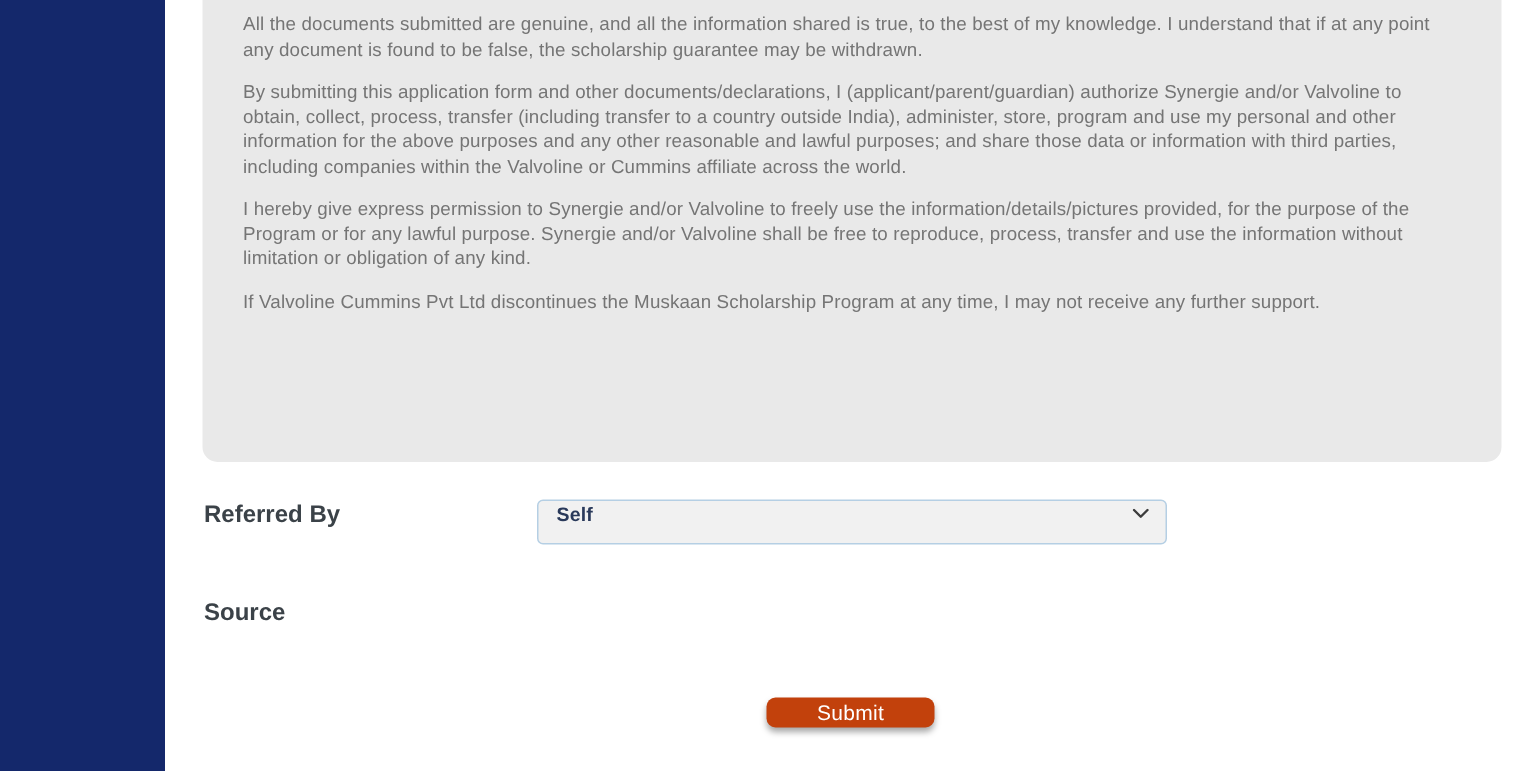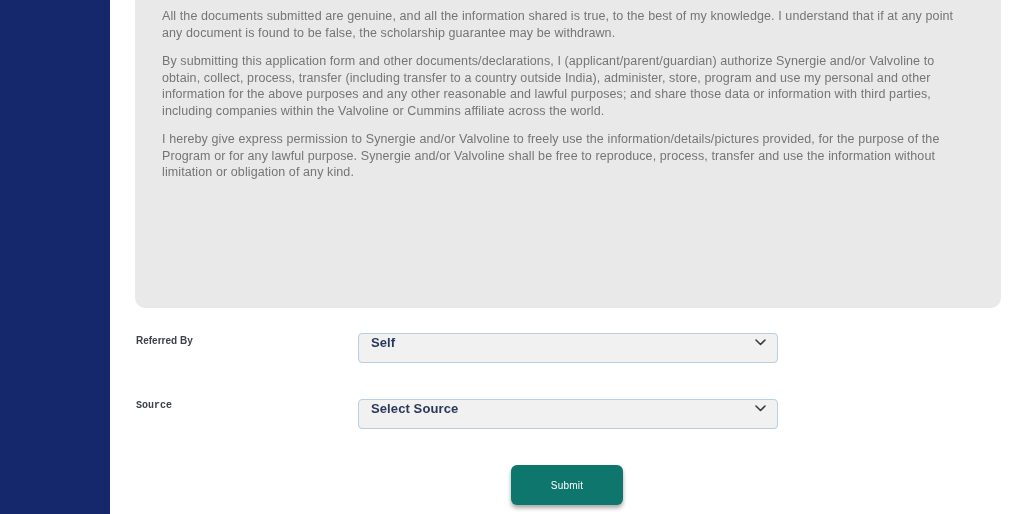--- a/index.html
+++ b/index.html
@@ -32,25 +32,25 @@
     font-size: 12.5px;
     line-height: 16.5px;
     margin-bottom: 12px;
     letter-spacing: 0.1px;
   }
 
   .field-label {
     position: absolute;
     left: 136px;
     color: #3b4248;
-    font-size: 10px;
+    font-size: 16px;
     font-weight: 700;
   }
   .label-referred { top: 335px; }
-  .label-source { top: 400px; font-family: Liberation Mono, monospace; }
+  .label-source { top: 400px; }
 
   .select-box {
     position: absolute;
     left: 358px;
     width: 420px; height: 30px;
     background: #f1f1f1;
     border: 1px solid #b5cfe4;
     border-radius: 4px;
     display: flex;
     align-items: center;
@@ -64,62 +64,55 @@
     color: #29395a;
     font-size: 13px;
     font-weight: 700;
     letter-spacing: 0.1px;
   }
   .select-box .chev { display: inline-flex; align-items: center; }
 
   .submit-btn {
     position: absolute;
     left: 511px; top: 465px;
-    width: 112px; height: 40px;
-    background: #0f766e;
+    width: 112px; height: 20px;
+    background: #c2410c;
     border: none;
     border-radius: 6px;
     color: #ffffff;
     font-family: "Liberation Sans", sans-serif;
-    font-size: 10px;
+    font-size: 14px;
     letter-spacing: 0.2px;
     cursor: pointer;
     box-shadow: 0 3px 4px rgba(0,0,0,0.35);
   }
 </style>
 </head>
 <body>
 
 <div class="stage">
 
   <div class="sidebar"></div>
 
   <div class="terms-box">
     <p>All the documents submitted are genuine, and all the information shared is true, to the best of my knowledge. I understand that if at any point any document is found to be false, the scholarship guarantee may be withdrawn.</p>
     <p>By submitting this application form and other documents/declarations, I (applicant/parent/guardian) authorize Synergie and/or Valvoline to obtain, collect, process, transfer (including transfer to a country outside India), administer, store, program and use my personal and other information for the above purposes and any other reasonable and lawful purposes; and share those data or information with third parties, including companies within the Valvoline or Cummins affiliate across the world.</p>
     <p>I hereby give express permission to Synergie and/or Valvoline to freely use the information/details/pictures provided, for the purpose of the Program or for any lawful purpose. Synergie and/or Valvoline shall be free to reproduce, process, transfer and use the information without limitation or obligation of any kind.</p>
+    <p>If Valvoline Cummins Pvt Ltd discontinues the Muskaan Scholarship Program at any time, I may not receive any further support.</p>
   </div>
 
   <div class="field-label label-referred">Referred By</div>
 
   <div class="select-box select-referred" role="combobox" aria-haspopup="listbox">
     <span class="value">Self</span>
     <span class="chev">
       <svg width="11" height="7" viewBox="0 0 11 7">
           <path d="M1 1l4.5 4.5L10 1" stroke="#3c3c3c" stroke-width="1.6" fill="none" stroke-linecap="round" stroke-linejoin="round"></path>
         </svg>
     </span>
   </div>
 
   <div class="field-label label-source">Source</div>
 
-  <div class="select-box select-source" role="combobox" aria-haspopup="listbox">
-    <span class="value">Select Source</span>
-    <span class="chev">
-      <svg width="11" height="7" viewBox="0 0 11 7">
-          <path d="M1 1l4.5 4.5L10 1" stroke="#3c3c3c" stroke-width="1.6" fill="none" stroke-linecap="round" stroke-linejoin="round"></path>
-        </svg>
-    </span>
-  </div>
 
   <button class="submit-btn">Submit</button>
 
 </div>
 
 </body></html>

